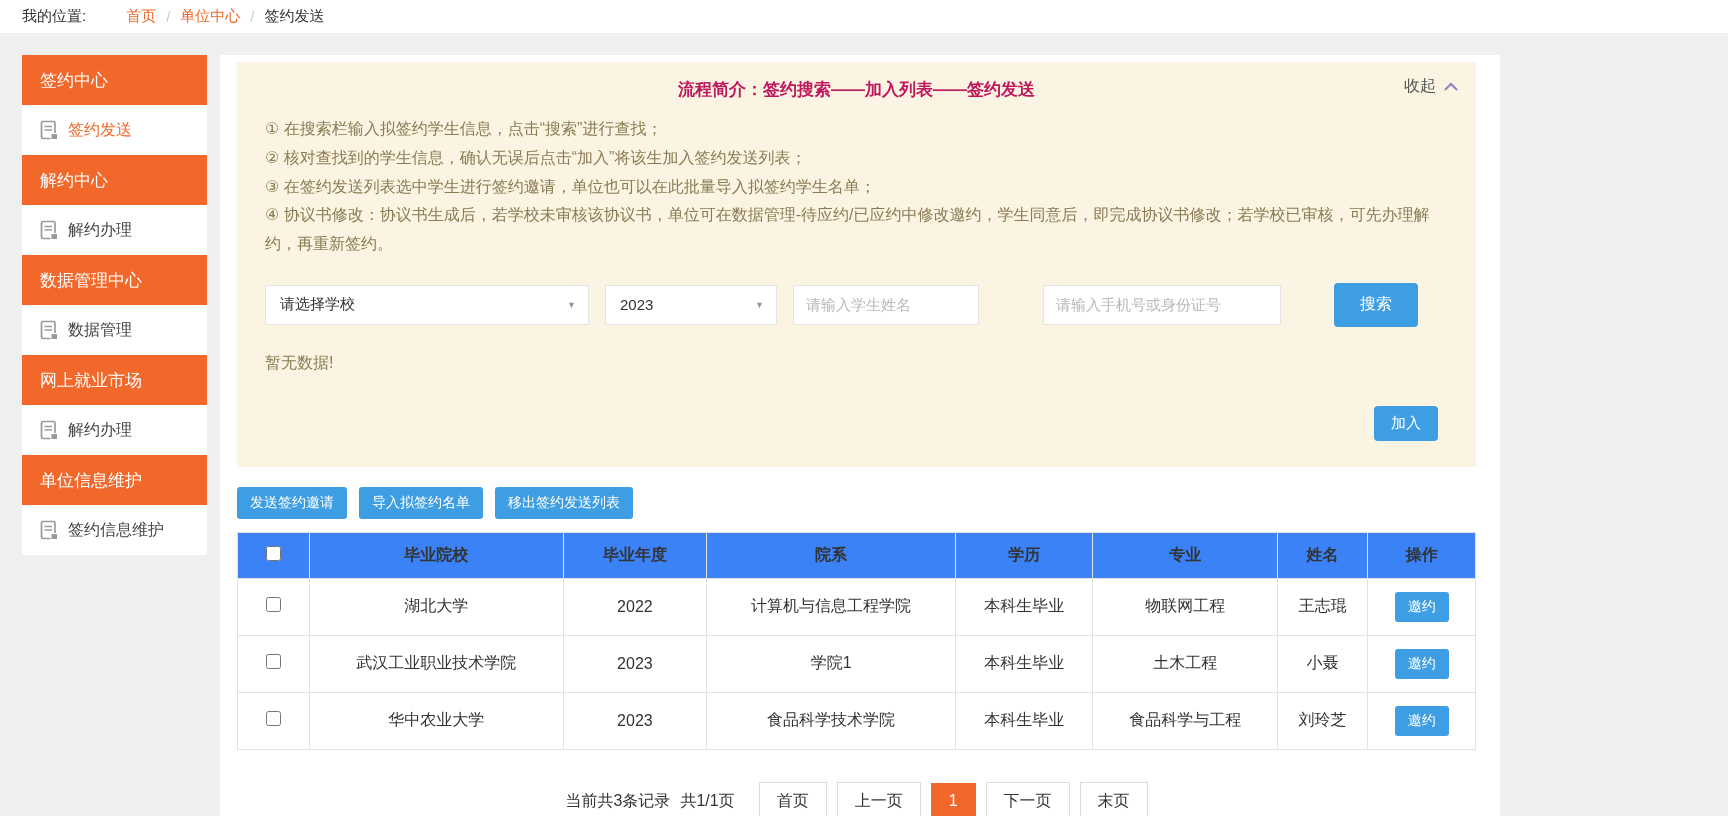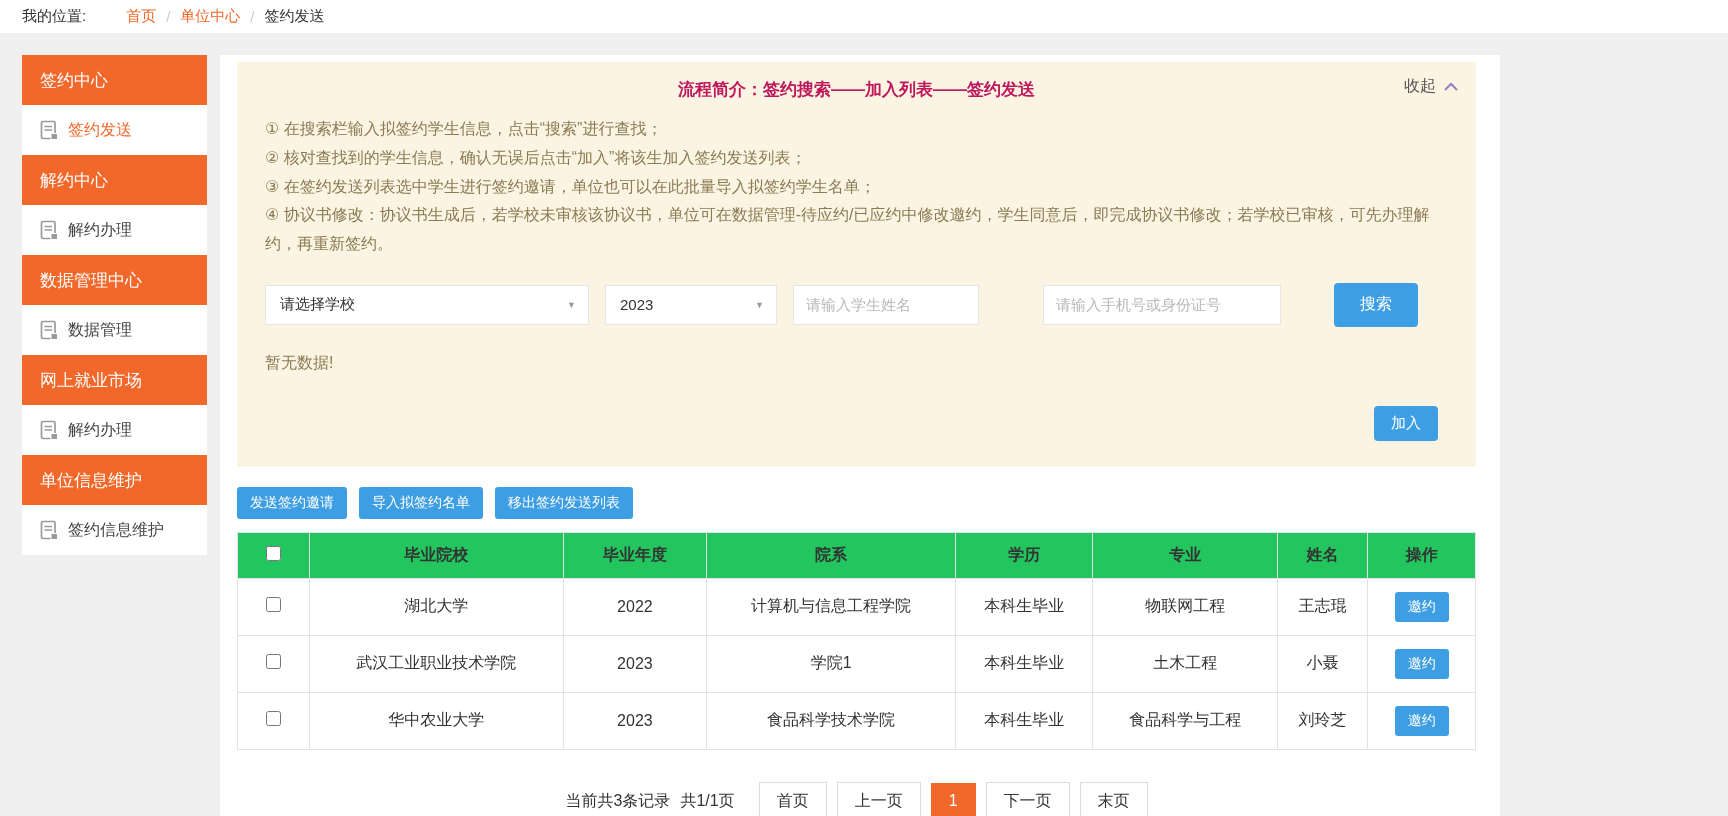--- a/index.html
+++ b/index.html
@@ -46,21 +46,21 @@
   .join-row { display:flex; justify-content:flex-end; margin-top:32px; padding-right:10px; }
   .btn-join { padding:8px 17px; font-size:15px; border-radius:4px; }
 
   
   .toolbar { display:flex; gap:12px; margin:20px 0 13px; }
   .btn-action { padding:7px 13px; font-size:14px; border-radius:3px; }
 
   
   .data-table { width:1239px; border-collapse:collapse; font-size:16px; }
   .data-table th, .data-table td { border:1px solid #e2e2e2; text-align:center; }
-  .data-table th { background:#22c55e; font-weight:bold; height:46px; }
+  .data-table th { background:#3b82f6; font-weight:bold; height:46px; }
   .data-table td { height:57px; background:#fff; }
   .data-table input[type=checkbox] { width:15px; height:15px; cursor:pointer; }
   .btn-invite { padding:6px 13px; font-size:14px; border-radius:3px; }
 
   
   .pagination { display:flex; justify-content:center; align-items:center; margin-top:32px; gap:10px; }
   .pg-text { font-size:16px; color:#333; }
   .pg-text + .pg-text { margin-right:14px; }
   .pg-btn { background:#fff; border:1px solid #dcdcdc; color:#333; padding:8px 17px; font-size:16px; cursor:pointer; font-family:inherit; }
   .pg-btn.pg-active { background:#f2682a; border-color:#f2682a; color:#fff; }

